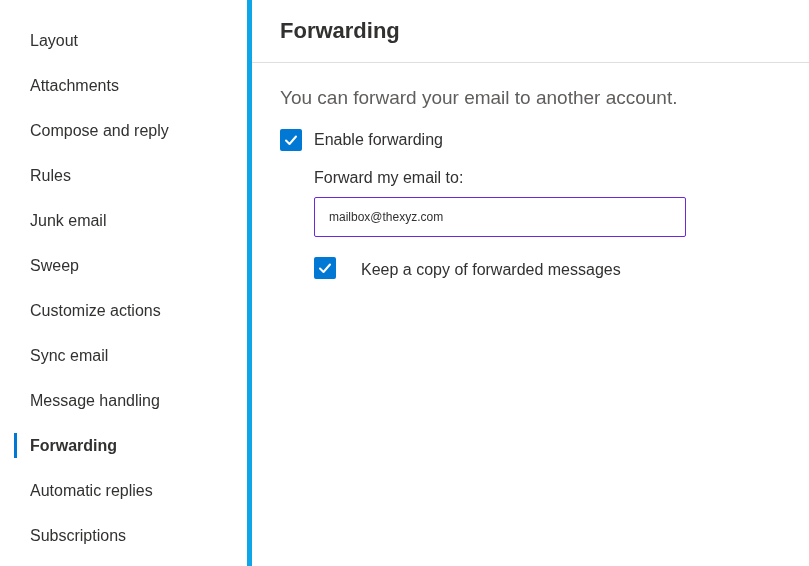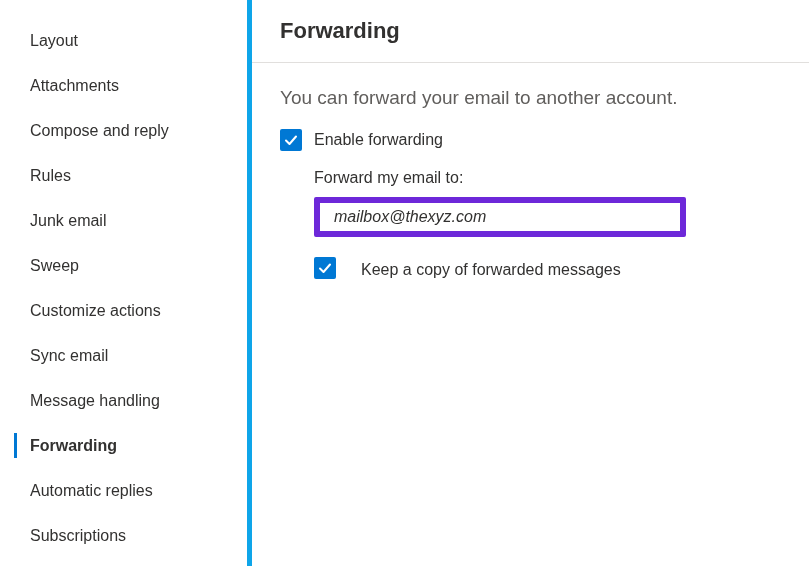--- a/index.html
+++ b/index.html
@@ -96,29 +96,28 @@
     }
     .field-label {
       font-size: 16px;
       font-weight: 400;
       color: #323130;
       margin-bottom: 10px;
     }
     .text-input {
       width: 372px;
       height: 40px;
-      border: 6px solid #6d28d9;
+      border: 1px solid #6d28d9;
       border-radius: 2px;
       padding: 0 14px;
-      font-size: 16px;
+      font-size: 12px;
       color: #323130;
       font-family: inherit;
       outline: none;
       margin-bottom: 20px;
-      font-style: italic;
     }
     .keep-copy-row {
       display: flex;
       align-items: flex-end;
       gap: 25px;
     }
   </style>
 </head>
 <body>
 

